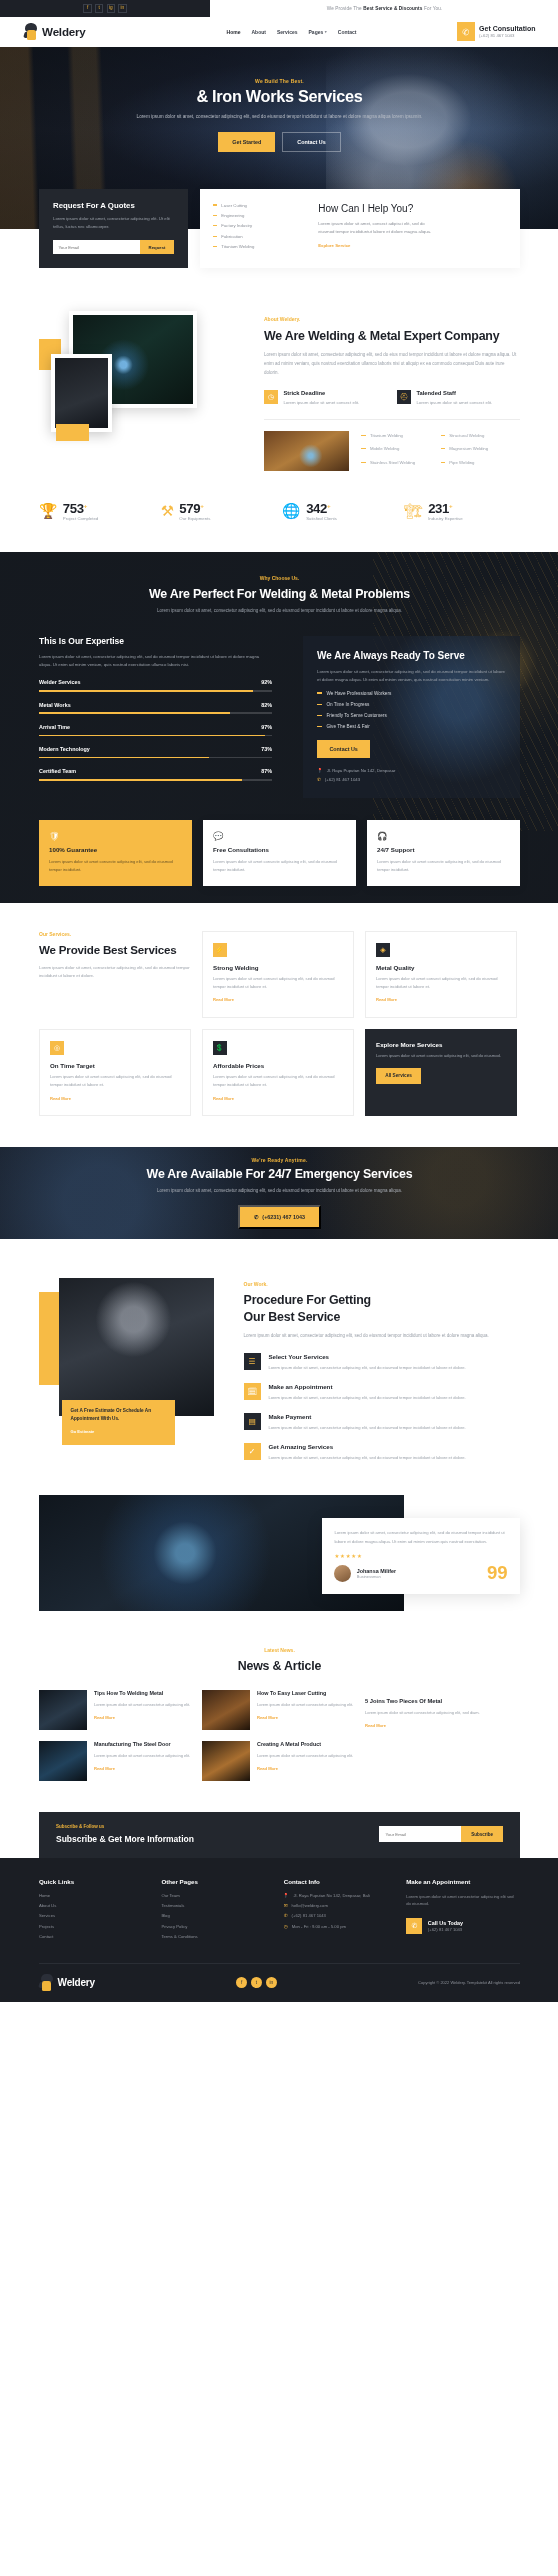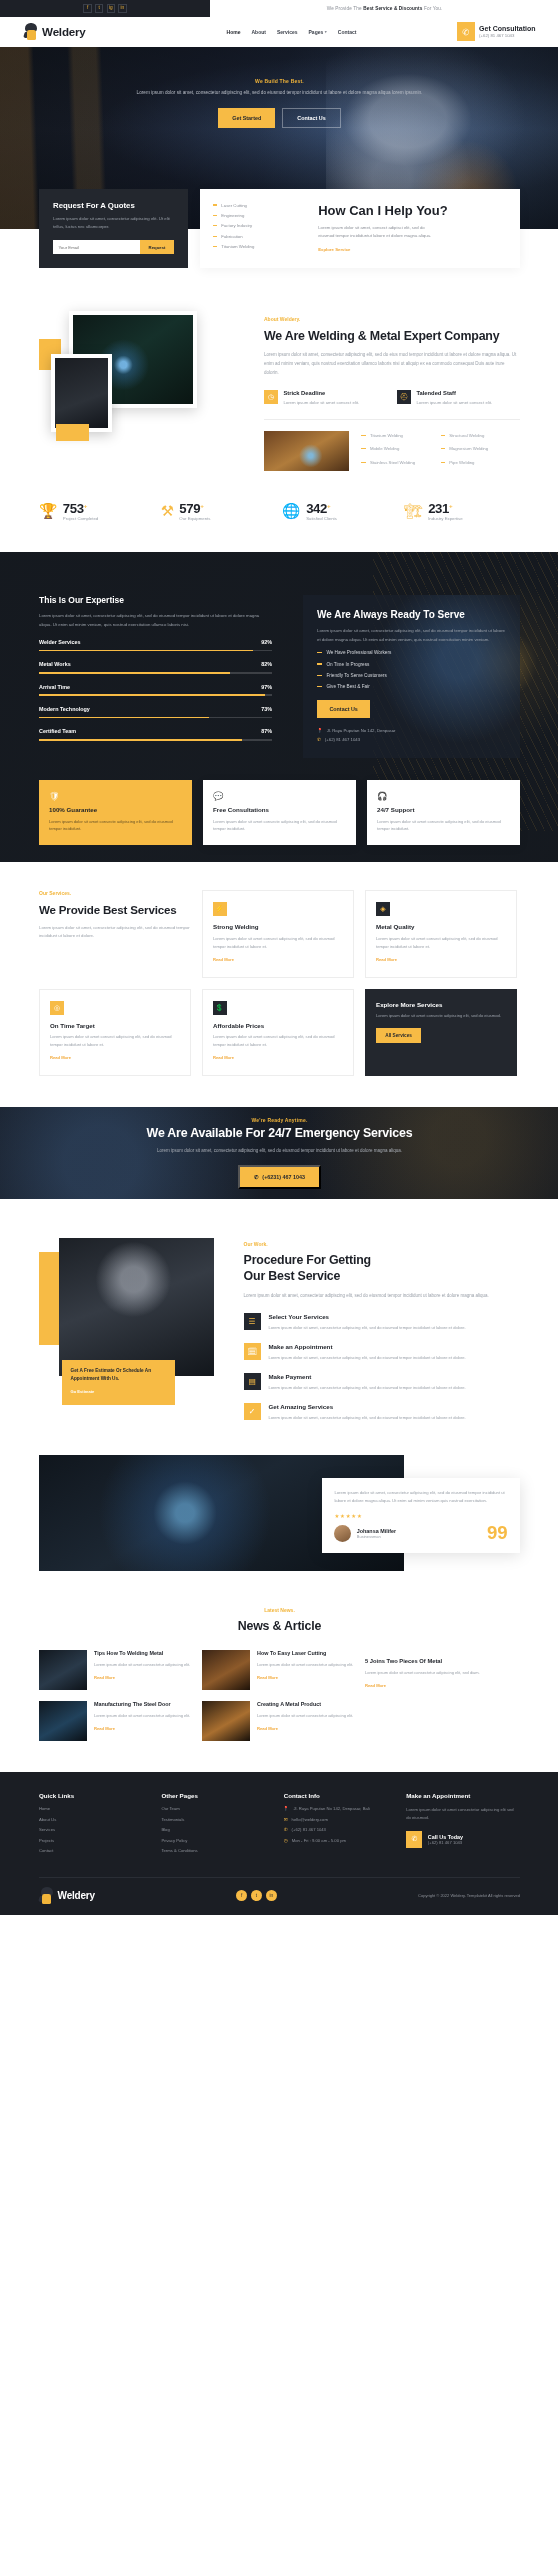--- a/index.html
+++ b/index.html
@@ -123,21 +123,21 @@
   .quote-light {
     flex:1; background:#fff; display:flex; padding:14px 15.5px 14px 12.4px; gap:12.4px;
     box-shadow:0 1.6px 11px rgba(0,0,0,.06);
   }
   .svc-list { width:93px; }
   .svc-list li {
     list-style:none; font-size:4.3px; color:#8b8f97; margin-bottom:5.4px;
     display:flex; align-items:center; gap:3.9px;
   }
   .dash { display:inline-block; width:4.7px; height:1.2px; background:#f7bb45; }
-  .help h3 { font-size:13px; font-weight:700; color:#1d2027;text-align:center; }
+  .help h3 { font-size:10px; font-weight:400; color:#1d2027; }
   .help p { font-size:4.3px; color:#8b8f97; line-height:1.85; margin-top:6.2px; width:116px;}
   .help a { font-size:4.3px; color:#f2a93a; font-weight:700; display:inline-block; margin-top:6.2px; text-decoration:none;}
 
   
   .about { padding:43px 0 0; display:flex; gap:27px; }
   .about-media { width:198px; position:relative; height:136px; }
   .ph { position:absolute; background:#2a2f38; }
   .ph-yellow { background:#f7bb45; }
   .img-a {
     left:29.5px; top:0; width:128px; height:97px;
@@ -467,20 +467,21 @@
           <span class="l2" style="display:block">(+62) 81 467 1043</span>
         </span>
       </div>
     </div>
   </div>
 
   <div class="hero">
     <div class="hero-inner container">
       <div class="eyebrow">We Build The Best.</div>
       <h1>
+        <span style="display:block">&amp; Iron Works Services</span>
       </h1>
       <p>Lorem ipsum dolor sit amet, consectetur adipiscing elit, sed do eiusmod tempor incididunt ut labore et dolore magna aliqua lorem ipsumin.</p>
       <div class="hero-btns">
         <button class="btn btn-y">Get Started</button>
         <button class="btn btn-o">Contact Us</button>
       </div>
     </div>
   </div>
 
   <div class="container" style="overflow:visible">
@@ -612,20 +613,25 @@
       <span class="stat-ico">🏗</span>
       <span>
         <span class="stat-num"><span>231</span><sup>+</sup></span>
         <span class="stat-lbl" style="display:block">Industry Expertise</span>
       </span>
     </div>
   </div>
 
   <div class="choose">
     <div class="container">
+      <div class="choose-head">
+        <div class="sec-eyebrow">Why Choose Us.</div>
+        <h2>We Are Perfect For Welding &amp; Metal Problems</h2>
+        <p>Lorem ipsum dolor sit amet, consectetur adipiscing elit, sed do eiusmod tempor incididunt ut labore et dolore magna aliqua.</p>
+      </div>
       <div class="choose-cols">
         <div class="expertise">
           <h3>This Is Our Expertise</h3>
           <p>Lorem ipsum dolor sit amet, consectetur adipiscing elit, sed do eiusmod tempor incididunt ut labore et dolore magna aliqua. Ut enim ad minim veniam, quis nostrud exercitation ullamco laboris nisi.</p>
 
           <div class="skill">
             <div class="skill-top">
                 <span class="skill-name">Welder Services</span>
                 <span class="skill-val">92%</span>
               </div>
@@ -897,20 +903,32 @@
       </div>
       <div class="news-big">
         <span class="news-big-img"></span>
         <h4>5 Joins Two Pieces Of Metal</h4>
         <p>Lorem ipsum dolor sit amet consectetur adipiscing elit, sed diam.</p>
         <a class="rdm">Read More</a>
       </div>
     </div>
   </div>
 
+  <div class="container subscribe-wrap">
+    <div class="subscribe">
+      <div class="sub-left">
+        <div class="sub-eyebrow">Subscribe &amp; Follow us</div>
+        <h3>Subscribe &amp; Get More Information</h3>
+      </div>
+      <div class="sub-form">
+        <input type="text" placeholder="Your Email" style="">
+        <button>Subscribe</button>
+      </div>
+    </div>
+  </div>
 
   <div class="footer">
     <div class="container">
       <div class="f-cols">
         <div class="f-col">
           <h4>Quick Links</h4>
           <ul>
             <li>Home</li>
             <li>About Us</li>
             <li>Services</li>

